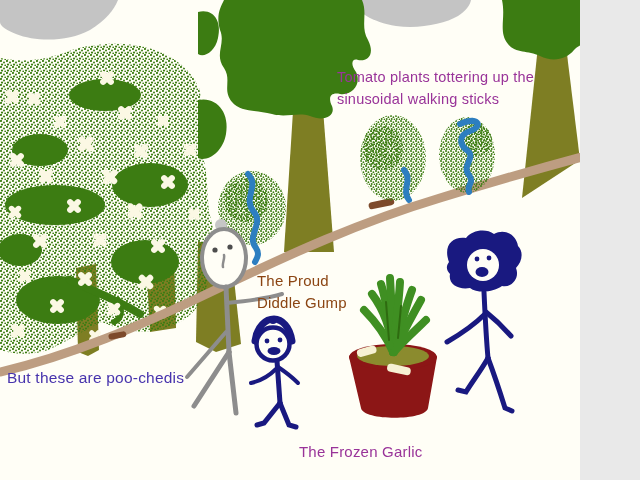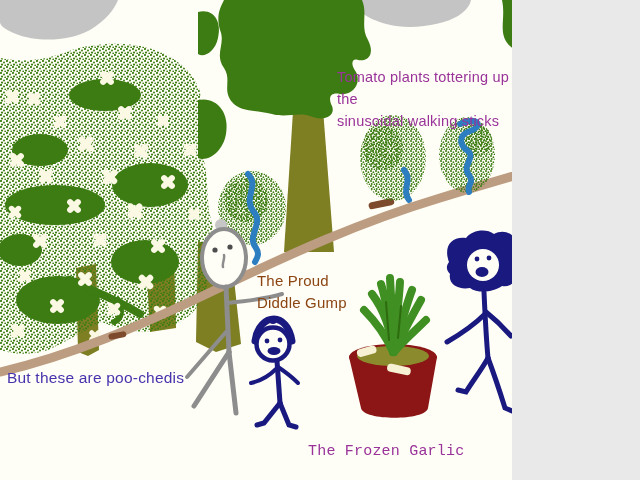--- a/index.html
+++ b/index.html
@@ -1,30 +1,30 @@
 <!DOCTYPE html>
 <html style="--bg: #fffef6; --flower: #fbf8e4; --cloud: #c4c4c4; --green: #3c7c12; --olive: #7e7e23; --path: #bd9d81; --pathdark: #7d4a2b; --pot: #8c1616; --soil: #8b8b2e; --clove: #f6f1d3; --plant: #3f8f22; --plantdark: #2e6b10; --navy: #191980; --gray: #8d8d8d; --knob: #c6c6c6; --blue: #2d7ec0;"><head>
 <meta charset="utf-8">
 <style>
   html,body{margin:0;padding:0;background:#e9e9e9;}
   .canvas{
-    position:relative;width:512px;height:480px;overflow:hidden;
+    position:relative;width:580px;height:480px;overflow:hidden;
     background:var(--bg);
     font-family:"Liberation Sans", sans-serif;
   }
   .canvas svg{position:absolute;left:0;top:0;}
   .lbl{
     position:absolute;white-space:pre-line;
     font-size:15px;line-height:22px;letter-spacing:0.2px;
   }
   .lbl-tomato{left:337px;top:66px;font-size:14.5px;}
   .lbl-indian{left:400px;top:209px;line-height:24px;}
   .lbl-gump{left:257px;top:270px;}
   .lbl-pooch{left:7px;top:367px;font-size:15.5px;}
-  .lbl-garlic{left:308px;top:441px;font-family:Liberation Mono, monospace;}
+  .lbl-garlic{left:299px;top:441px;}
 
   .cloud{fill:var(--cloud);}
   .green{fill:var(--green);}
   .olive{fill:var(--olive);}
   .flower{fill:var(--flower);}
   .dot{fill:var(--green);}
   .branch{stroke:var(--green);fill:none;stroke-linecap:round;}
   .trail{stroke:var(--path);fill:none;stroke-linecap:round;}
   .trailmark{fill:var(--pathdark);}
   .bstick{stroke:var(--blue);fill:none;stroke-linecap:round;stroke-width:6;}

